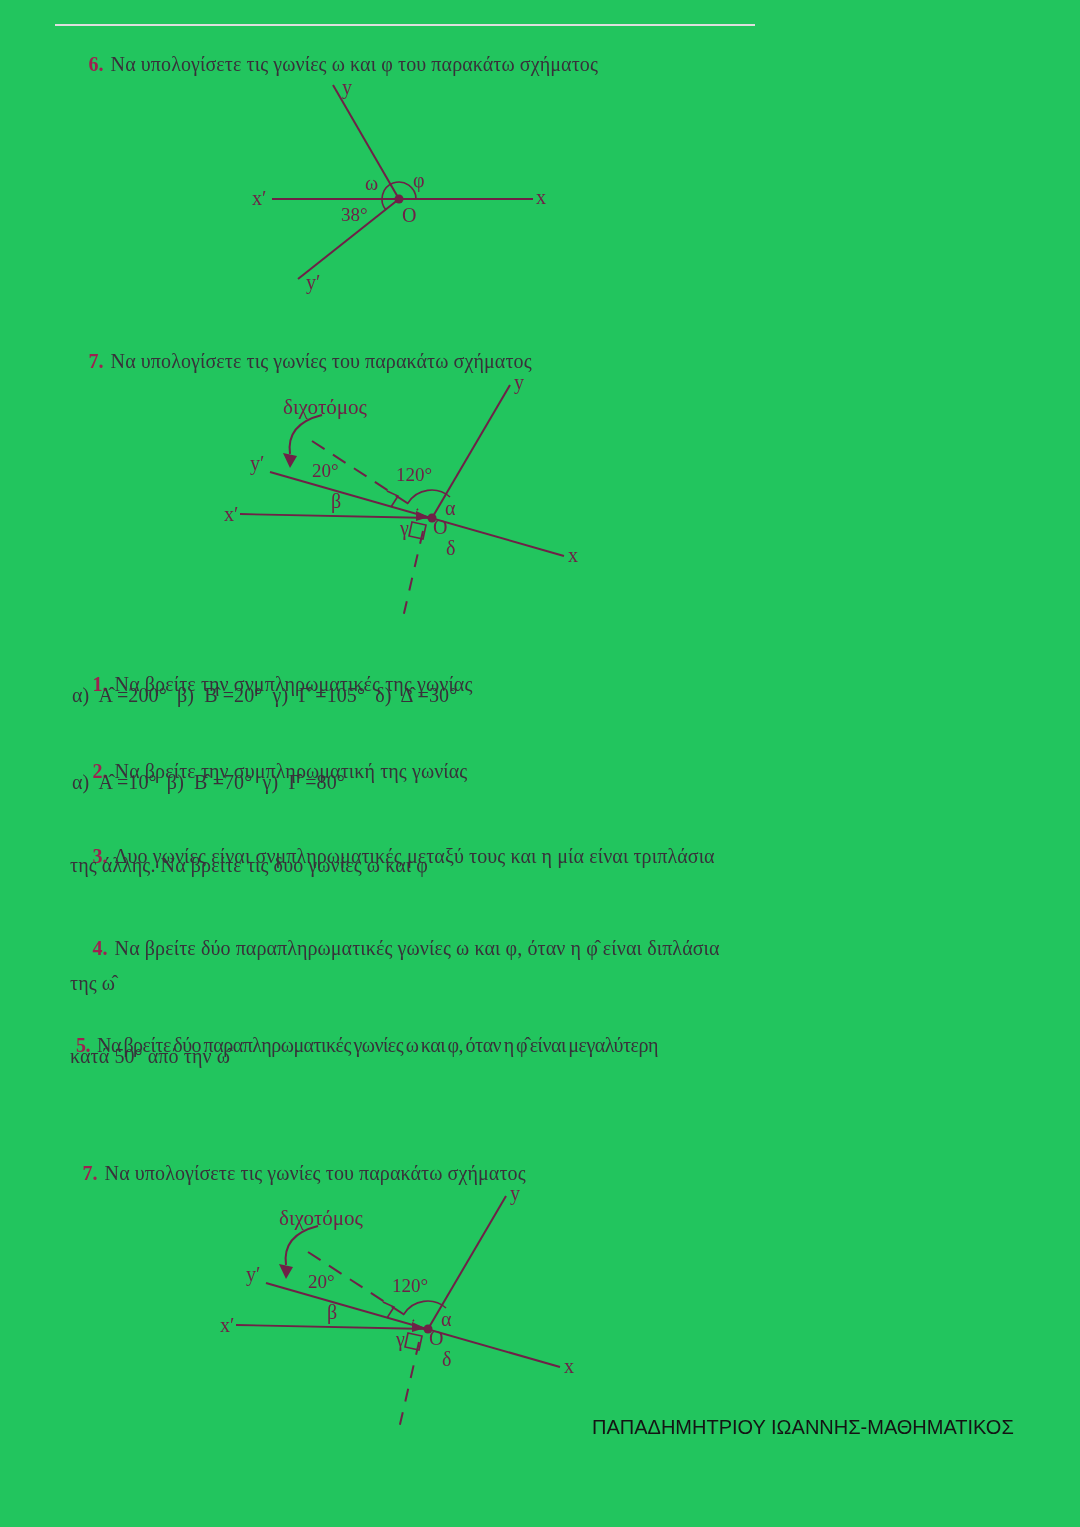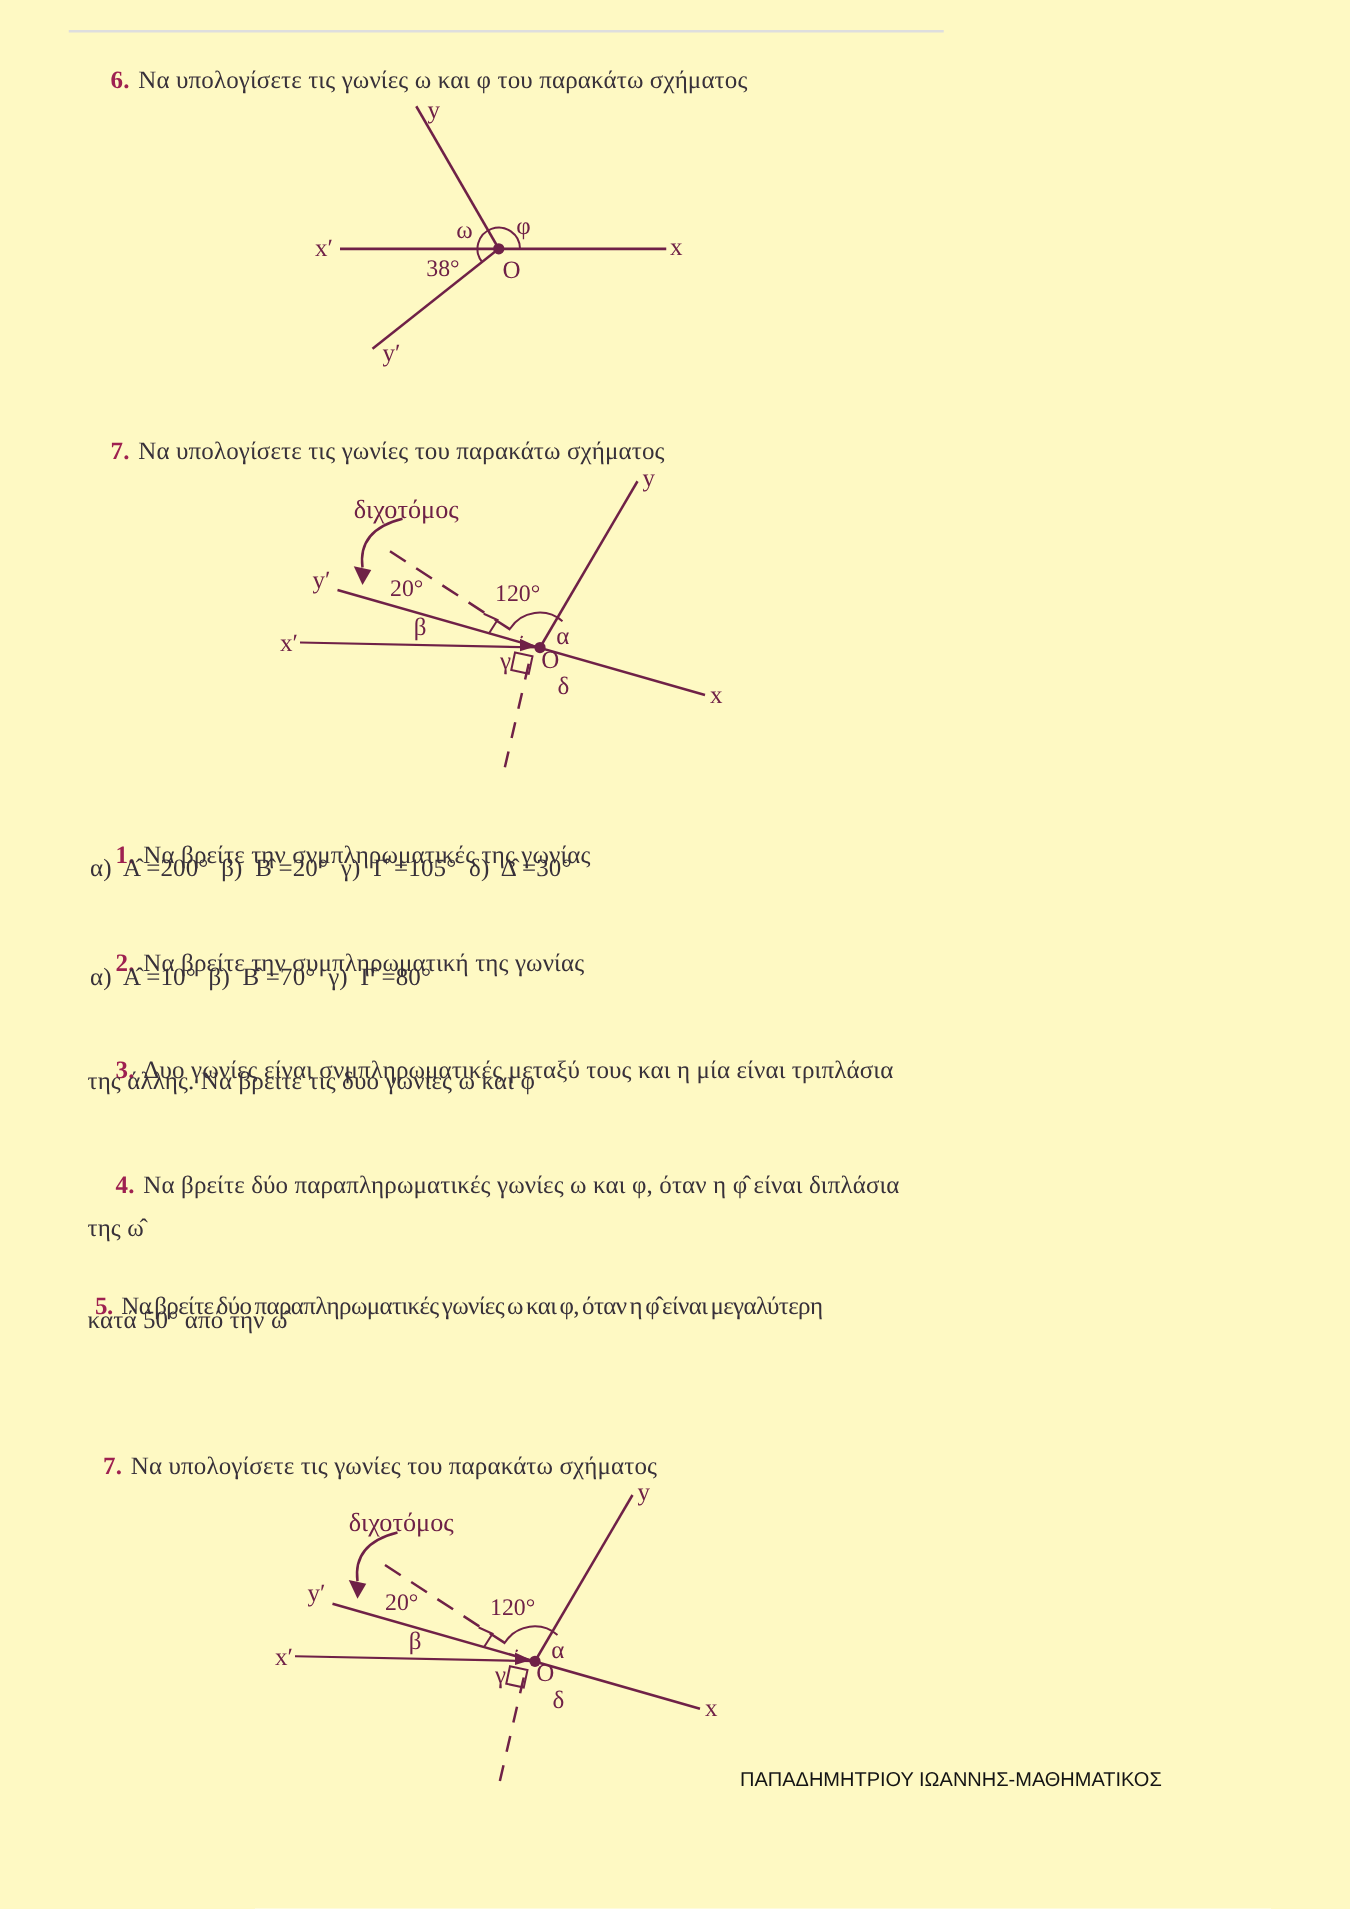--- a/index.html
+++ b/index.html
@@ -1,17 +1,17 @@
 <!DOCTYPE html>
 <html><head>
 <meta charset="utf-8">
 <style>
   html,body { margin:0; padding:0; background:#ffffff; }
   .page {
-    position:relative; width:1080px; height:1527px; background:#fef9c3;
+    position:relative; width:1080px; height:1527px; background:#22c55e;
     font-family:"Liberation Serif","DejaVu Serif",serif; overflow:hidden;
   }
   .top-rule {
     position:absolute; left:55px; top:24px; width:700px; height:2px;
     background:#dedede;
   }
   .ex {
     position:absolute; font-size:20px; color:#38313a; white-space:pre;
     letter-spacing:0.1px;
   }
@@ -24,21 +24,21 @@
   .fig circle { fill:#6f2147; }
   .fig text {
     fill:#6f2147; font-family:"Liberation Serif","DejaVu Serif",serif;
     font-size:20px;
   }
   .fig text.small { font-size:19px; }
   .fig text.bisector { font-size:21px; }
   .footer {
     position:absolute; left:592px; top:1416px;
     font-family:"Liberation Sans","DejaVu Sans",sans-serif;
-    font-size:16px; color:#141414; white-space:pre;
+    font-size:20px; color:#141414; white-space:pre;
   }
 </style>
 </head>
 <body>
 
 <div class="page">
 
   <div class="top-rule"></div>
 
   <div class="ex" style="left:68px; top:30px;">

